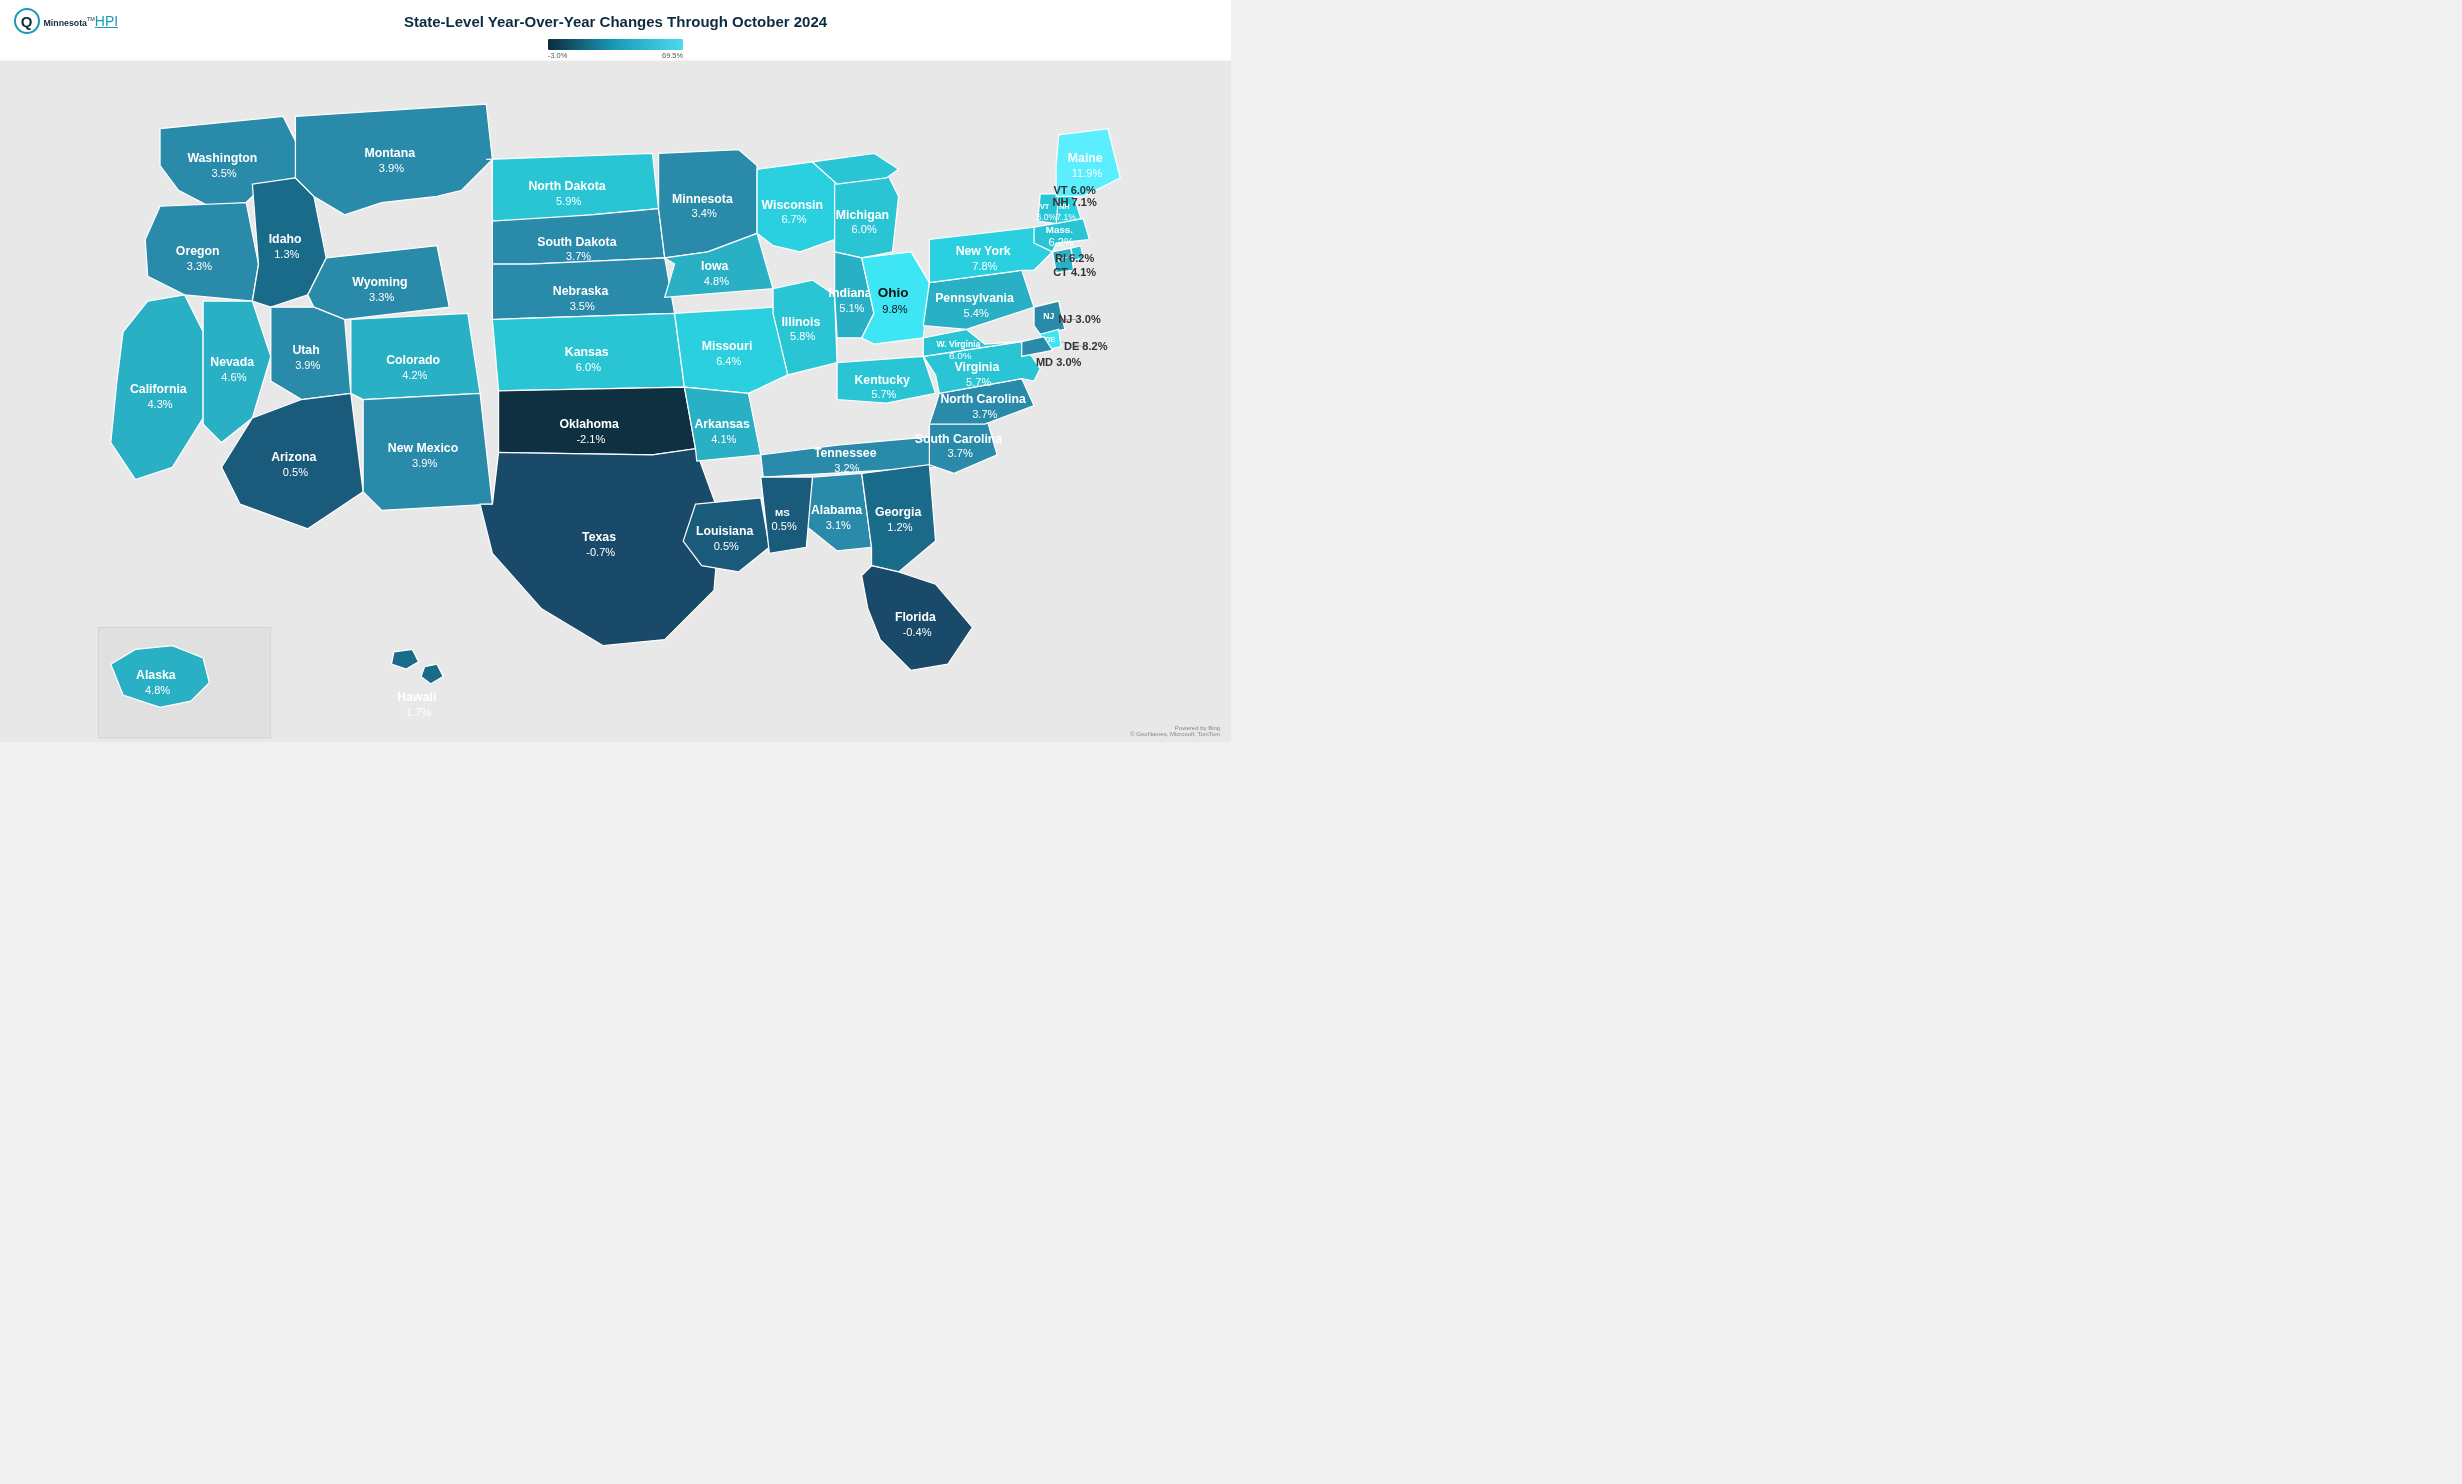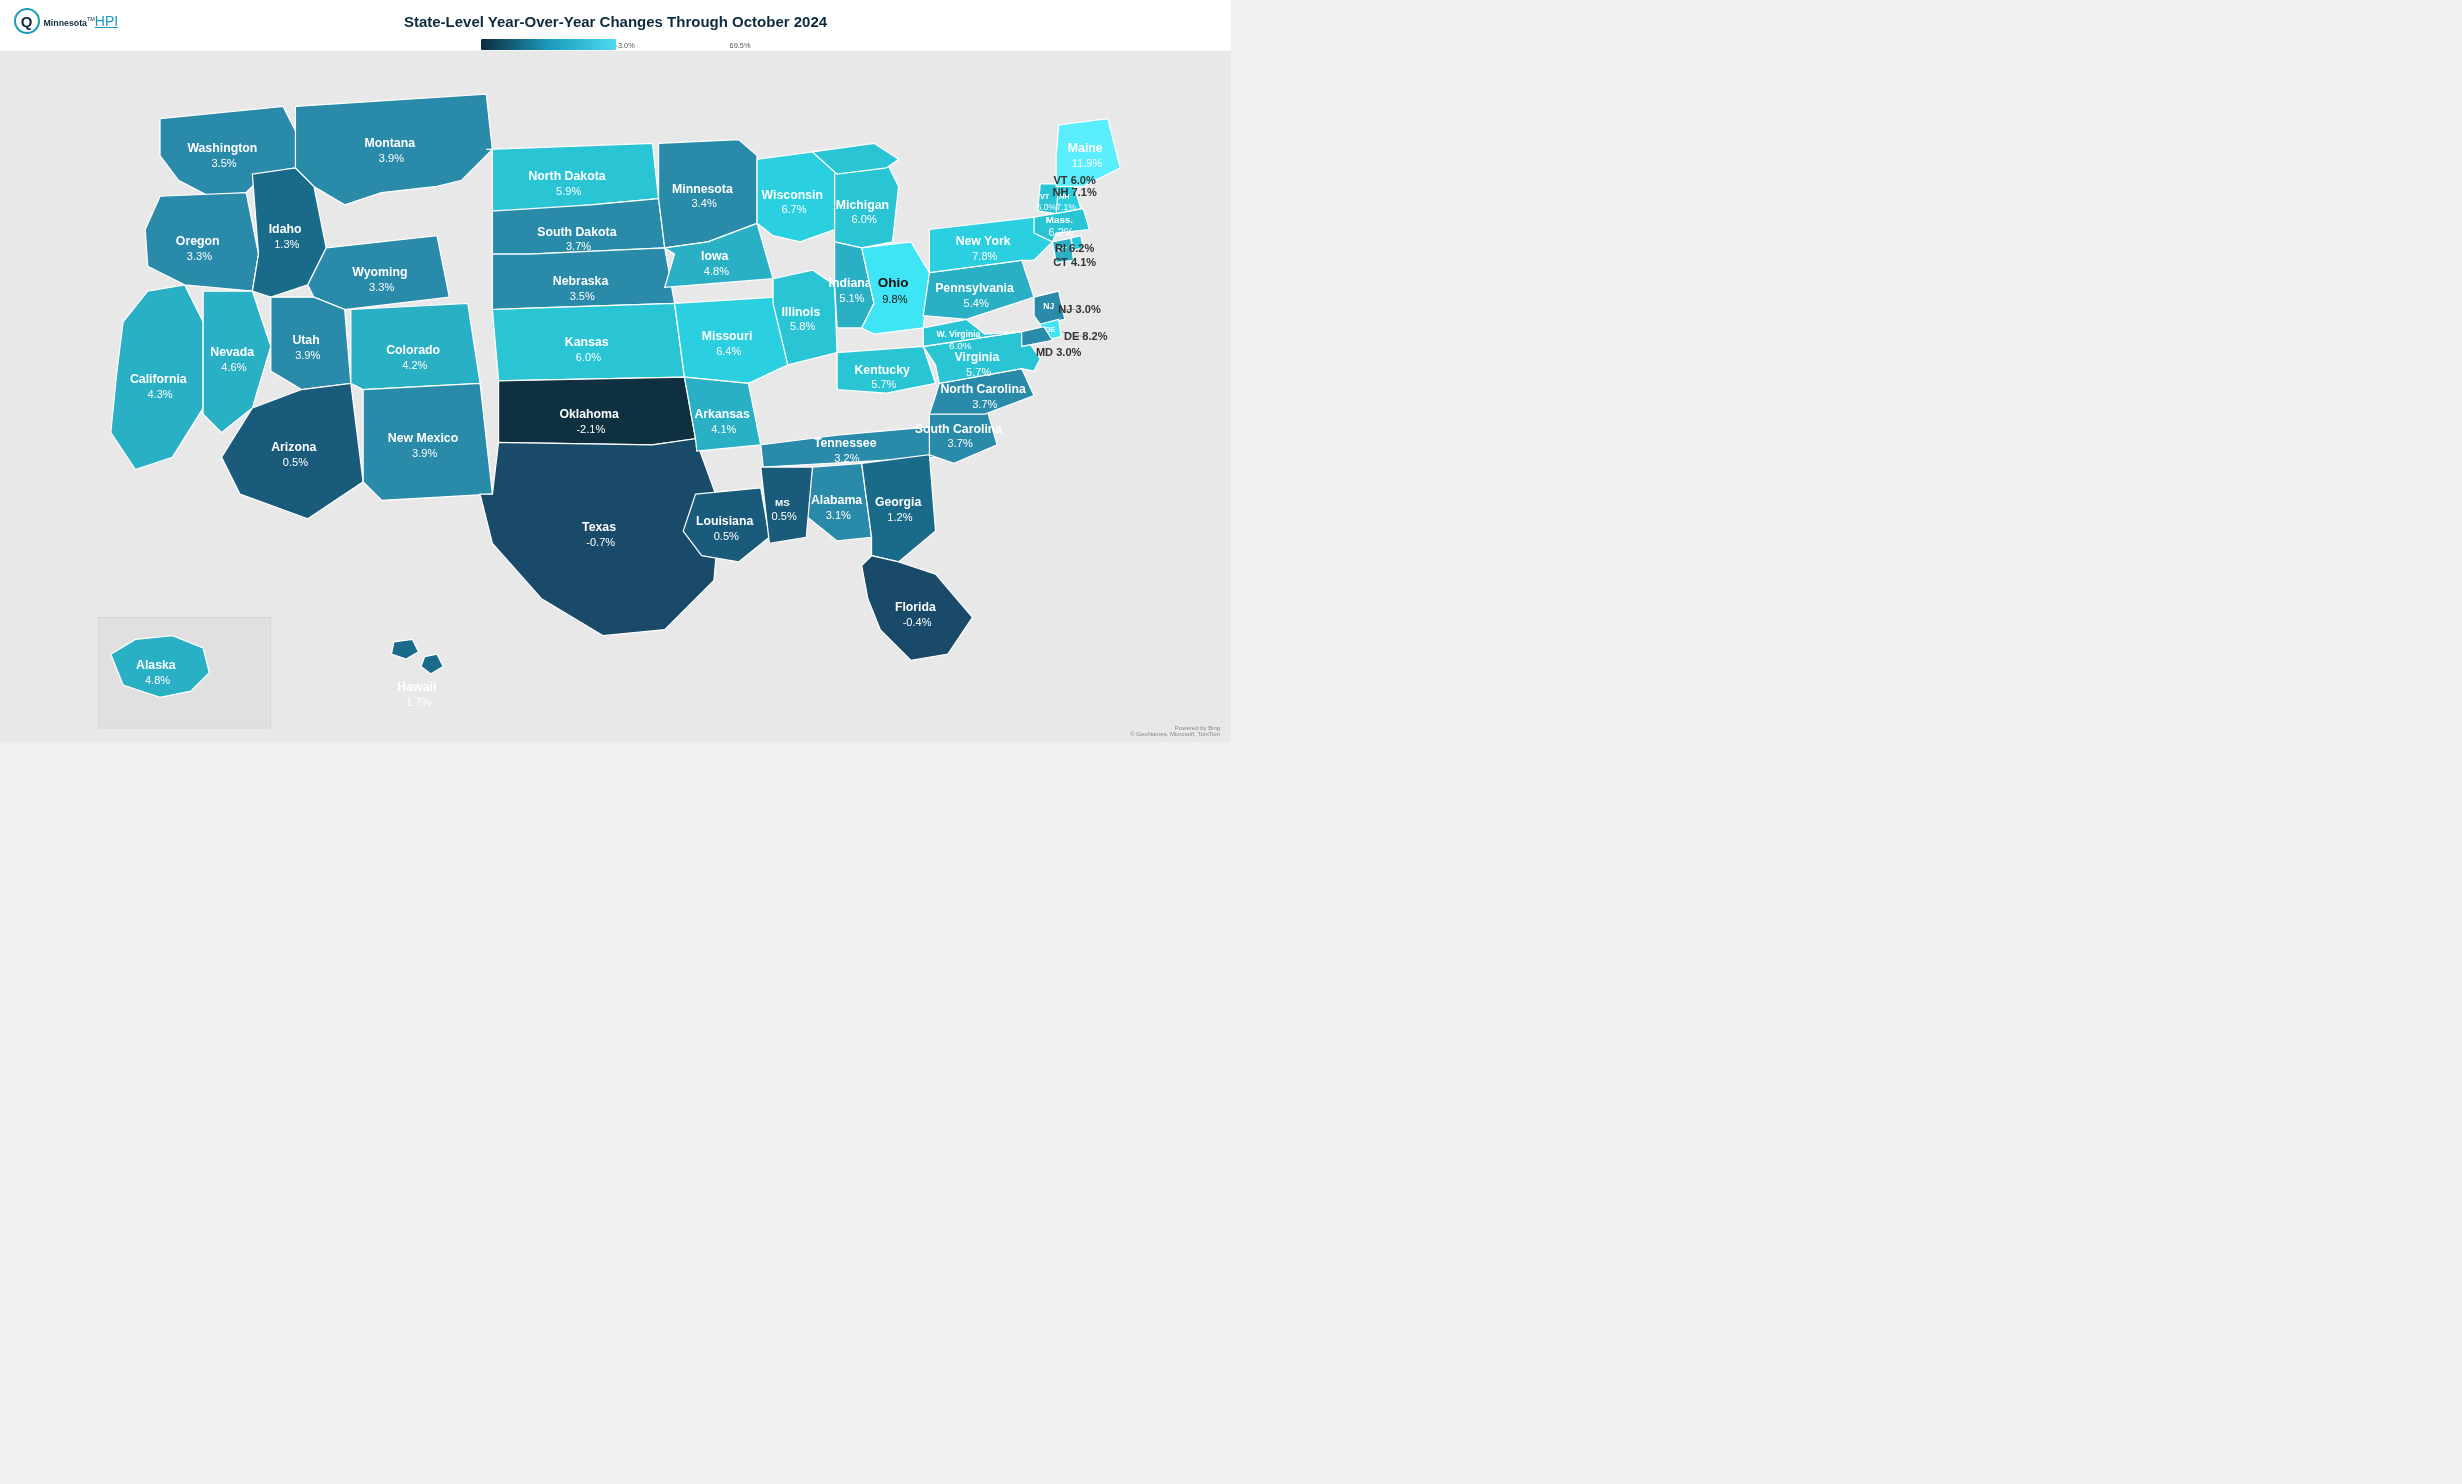--- a/index.html
+++ b/index.html
@@ -53,21 +53,21 @@
       left: 50%;
       transform: translateX(-50%);
       font-size: 15px;
       font-weight: 700;
       color: #0d2b3e;
       text-align: right;
       white-space: nowrap;
     }
     .legend-container {
       display: flex;
-      flex-direction: row;
+      flex-direction: column;
       align-items: center;
       margin: 2.7px 0 0 0;
     }
     .legend-bar {
       width: 135px;
       height: 10.8px;
       background: linear-gradient(to right, #0d2b3e, #1a9bba, #4dd9f0);
       border-radius: 1.3px;
     }
     .legend-labels {

